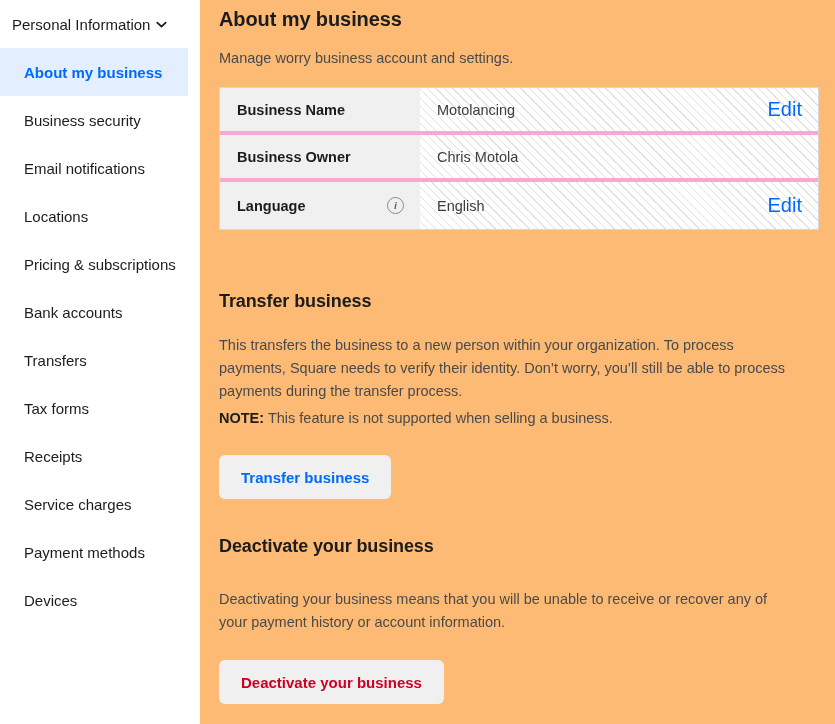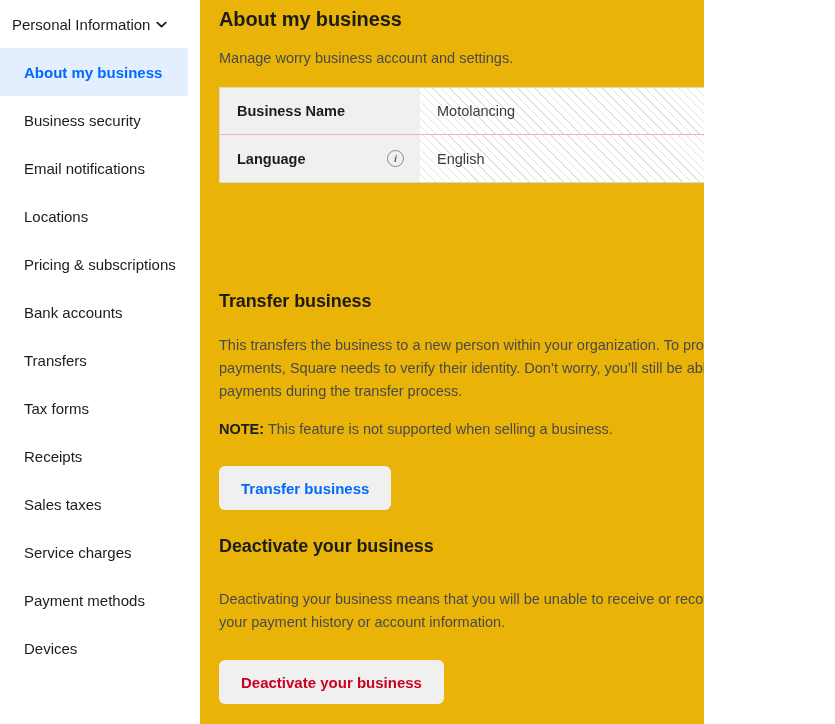--- a/index.html
+++ b/index.html
@@ -8,24 +8,24 @@
     padding: 0;
     width: 835px;
     height: 724px;
     background: #ffffff;
     font-family: "Liberation Sans", sans-serif;
     -webkit-font-smoothing: antialiased;
   }
 
   .page {
     position: relative;
-    width: 704px;
+    width: 835px;
     height: 724px;
     overflow: hidden;
-    background: #eab308;
+    background: #fdba74;
   }
 
   
   .sidebar {
     position: absolute;
     left: 0;
     top: 0;
     width: 200px;
     height: 724px;
     background: #ffffff;
@@ -105,21 +105,21 @@
     margin-top: 21px;
     width: 600px;
     border: 1px solid #d8d8d8;
     border-collapse: collapse;
     background: #ffffff;
   }
   .info-row {
     display: flex;
     align-items: stretch;
     height: 47px;
-    border-bottom: 1px solid #f9a8d4;
+    border-bottom: 4px solid #f9a8d4;
   }
   .info-row:last-child { border-bottom: none; }
 
   .info-label {
     width: 200px;
     flex: none;
     background: #f0f0f0;
     display: flex;
     align-items: center;
     justify-content: space-between;
@@ -211,21 +211,21 @@
     font-size: 15px;
     font-weight: 700;
     cursor: pointer;
   }
   .soft-button.primary { color: #006aff; }
   .soft-button.danger  { color: #cc0023; }
 
   
   #transfer-section { position: absolute; left: 219px; top: 291px; width: 616px; }
   #transfer-section .body-text { margin-top: 22px; }
-  #transfer-section .note-text { margin-top: 15px; }
+  #transfer-section .note-text { margin-top: 4px; }
   #transfer-section .soft-button { margin-top: 25px; }
 
   #deactivate-section { position: absolute; left: 219px; top: 536px; width: 616px; }
   #deactivate-section .body-text { margin-top: 31px; }
   #deactivate-section .soft-button { margin-top: 26px; }
 </style>
 </head>
 <body>
 
 <div class="page">
@@ -263,23 +263,20 @@
     <div class="nav-item">
       <span>Transfers</span>
     </div>
     <div class="nav-item">
       <span>Tax forms</span>
     </div>
     <div class="nav-item">
       <span>Receipts</span>
     </div>
     <div class="nav-item">
-      <span>Sales taxes</span>
-    </div>
-    <div class="nav-item">
       <span>Service charges</span>
     </div>
     <div class="nav-item">
       <span>Payment methods</span>
     </div>
     <div class="nav-item">
       <span>Devices</span>
     </div>
 
   </nav>
@@ -294,20 +291,29 @@
       <div class="info-row">
         <div class="info-label">
           <span>Business Name</span>
         </div>
         <div class="info-value">
           <span>Motolancing</span>
           <a class="edit-link">Edit</a>
         </div>
       </div>
 
+      <div class="info-row">
+        <div class="info-label">
+          <span>Business Owner</span>
+        </div>
+        <div class="info-value">
+          <span>Chris Motola</span>
+          <span></span>
+        </div>
+      </div>
 
       <div class="info-row">
         <div class="info-label">
           <span>Language</span>
           <span class="info-icon">i</span>
         </div>
         <div class="info-value">
           <span>English</span>
           <a class="edit-link">Edit</a>
         </div>

